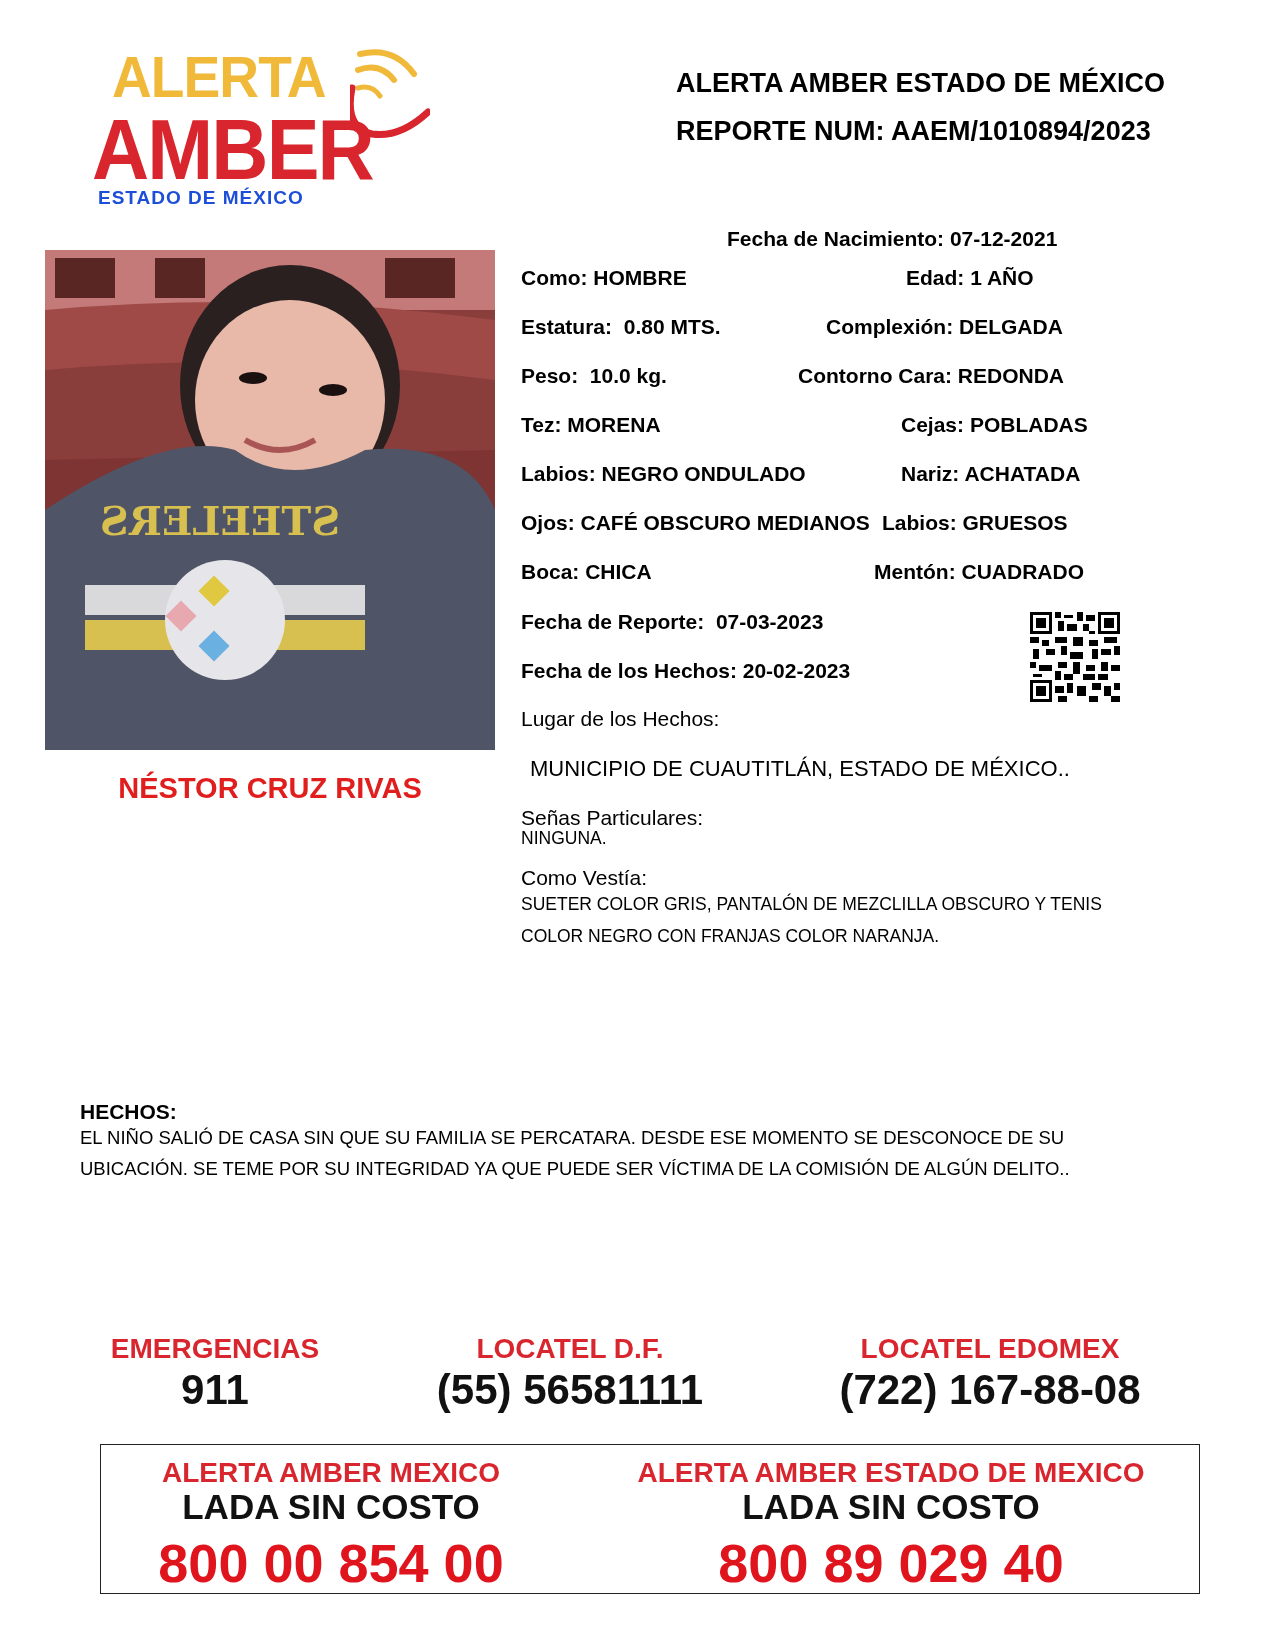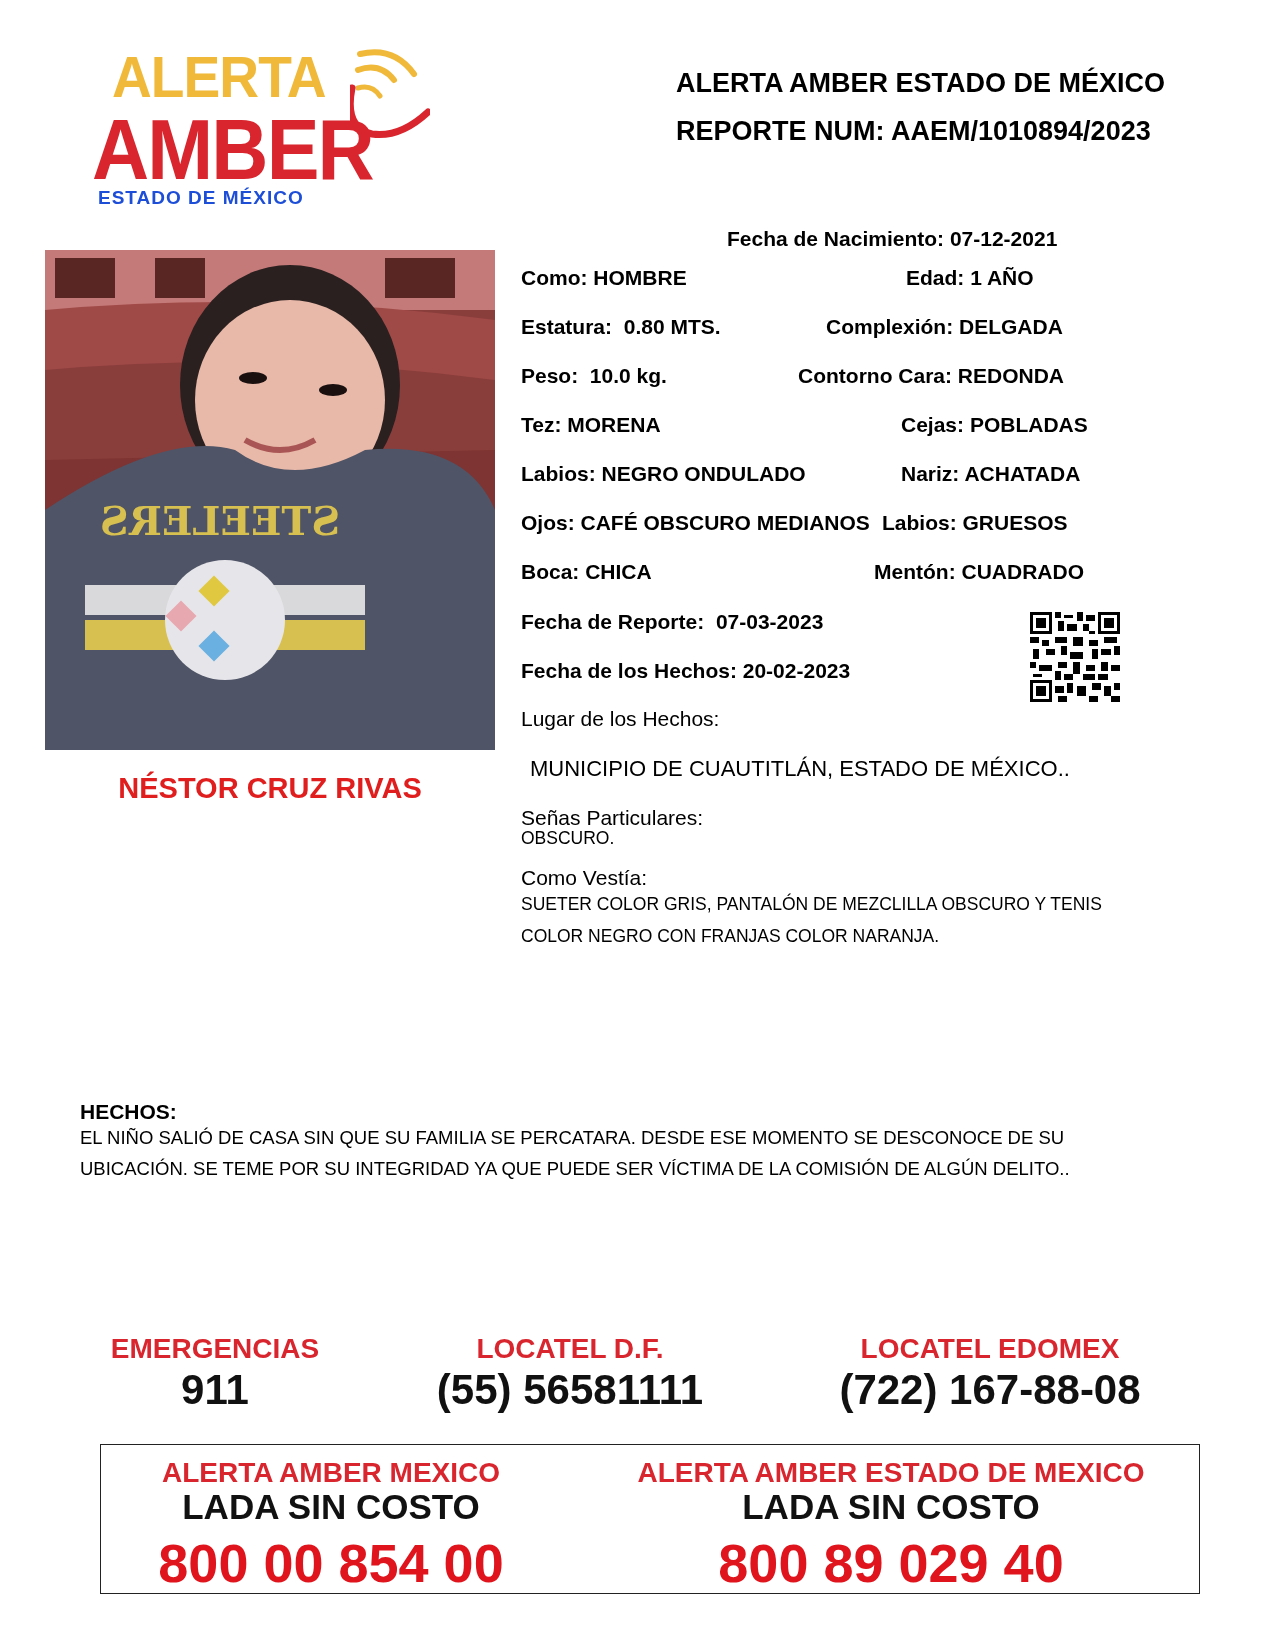--- a/index.html
+++ b/index.html
@@ -218,21 +218,21 @@
     <rect x="9" y="27" width="3" height="2"></rect>
       <rect x="19" y="27" width="3" height="2"></rect>
       <rect x="26" y="27" width="3" height="2"></rect>
   </g>
 </svg>
 
 <div class="abs sec-h" style="top:707px;">Lugar de los Hechos:</div>
 <div class="abs lugar-val">MUNICIPIO DE CUAUTITLÁN, ESTADO DE MÉXICO..</div>
 
 <div class="abs sec-h" style="top:806px;">Señas Particulares:</div>
-<div class="abs sec-t" style="top:828px; line-height:20px;">OBSCURO.</div>
+<div class="abs sec-t" style="top:828px; line-height:20px;">NINGUNA.</div>
 
 <div class="abs sec-h" style="top:866px;">Como Vestía:</div>
 <div class="abs sec-t" style="top:888px;">SUETER  COLOR GRIS, PANTALÓN DE MEZCLILLA OBSCURO Y TENIS</div>
 <div class="abs sec-t" style="top:920px;">COLOR NEGRO CON FRANJAS COLOR NARANJA.</div>
 
 <div class="abs hechos-h">HECHOS:</div>
 <div class="abs hechos-t">EL NIÑO SALIÓ DE CASA SIN QUE SU FAMILIA SE PERCATARA. DESDE ESE MOMENTO SE DESCONOCE DE SU</div>
 <div class="abs hechos-t" style="top:1153px;">UBICACIÓN. SE TEME POR SU INTEGRIDAD YA QUE PUEDE SER VÍCTIMA DE LA COMISIÓN DE ALGÚN DELITO..</div>
 
 <div class="abs contact" style="left:90px; top:1335px; width:250px;">

